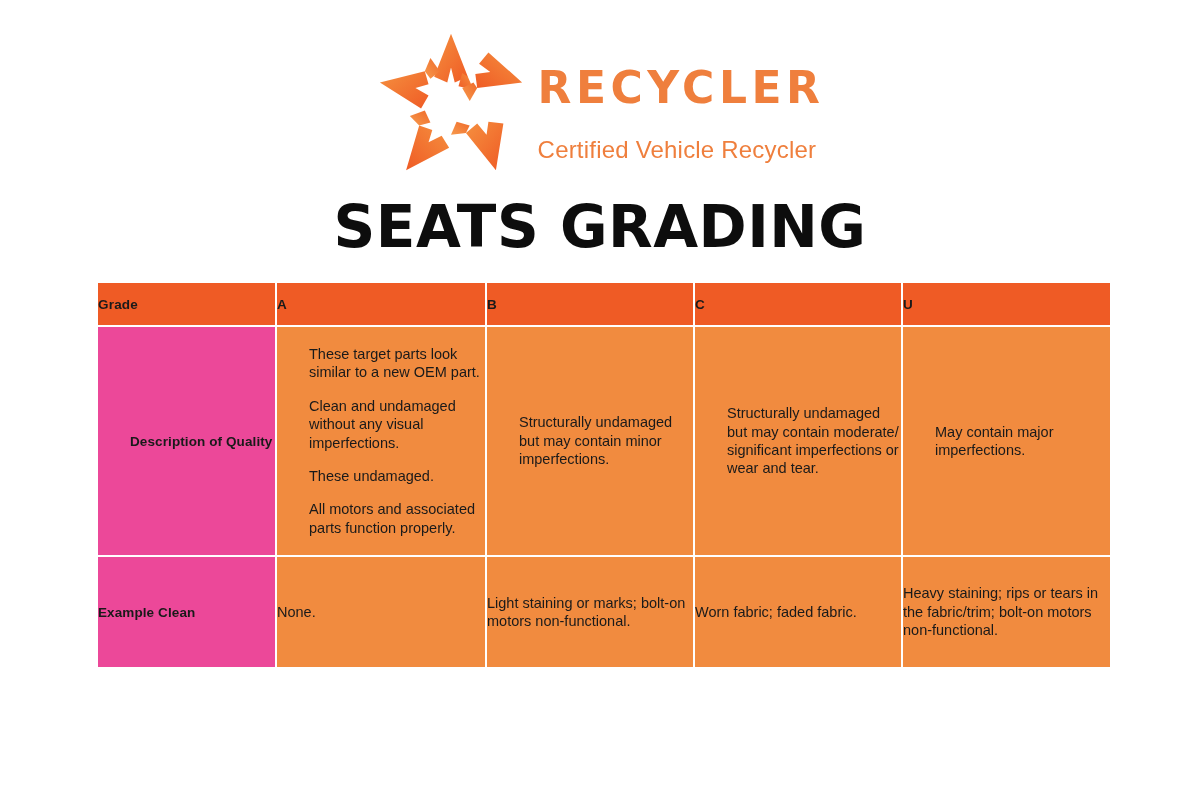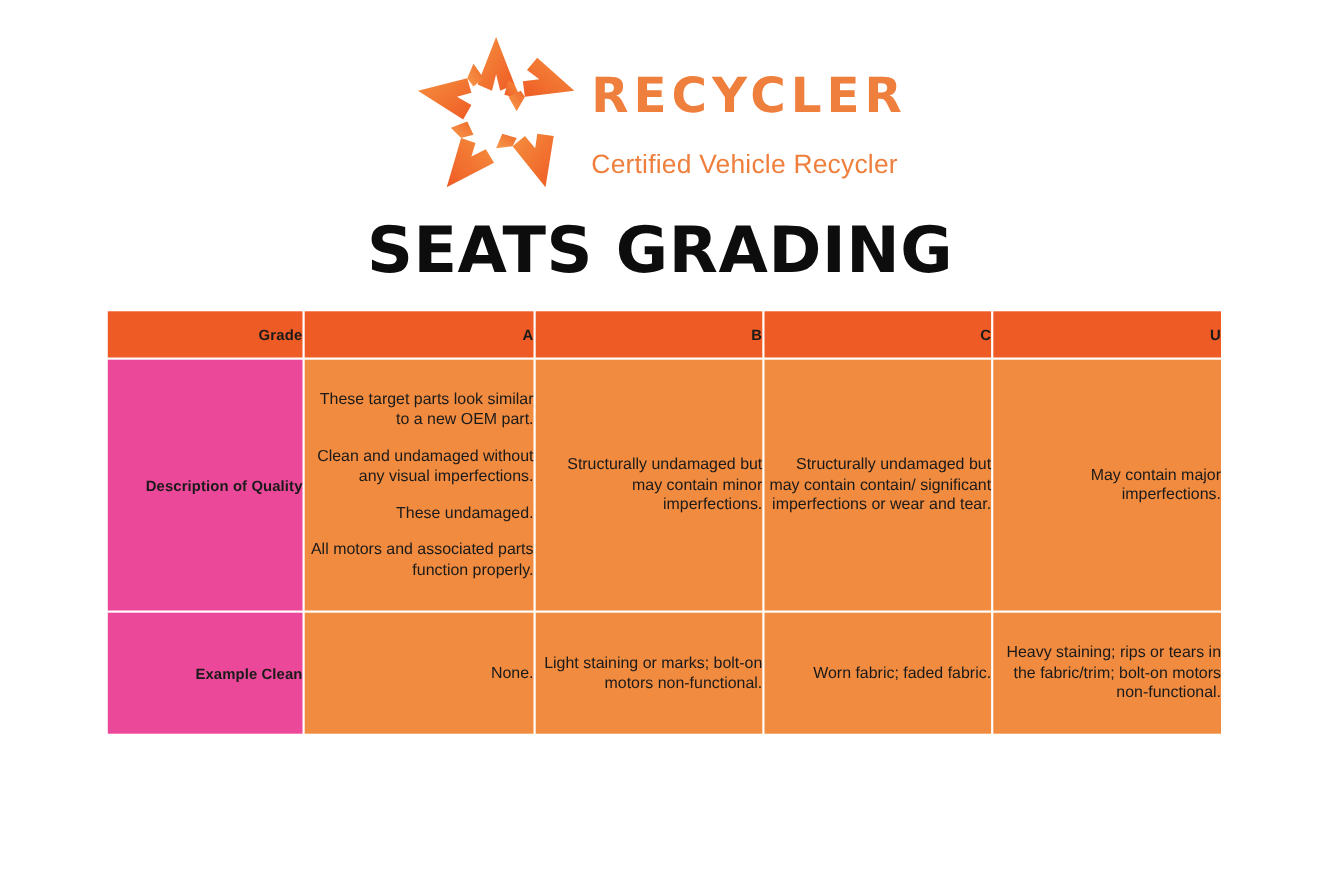--- a/index.html
+++ b/index.html
@@ -83,21 +83,21 @@
     border-spacing: 2px;
     background: #ffffff;
     width: 1008px;
     table-layout: fixed;
   }
   table.grading td,
   table.grading th {
     padding: 0;
     margin: 16px;
     vertical-align: middle;
-    text-align: right;
+    text-align: left;
   }
   col.c-label { width: 177px; }
   col.c-a     { width: 208px; }
   col.c-b     { width: 206px; }
   col.c-c     { width: 206px; }
   col.c-u     { width: 207px; }
 
   .hdr-cell {
     background: #ef5b25;
     height: 42px;
@@ -118,21 +118,21 @@
   .body-cell {
     background: #f18b3f;
     font-family: "Liberation Sans", sans-serif;
     font-size: 14.5px;
     font-weight: normal;
     color: #1a1a1a;
     line-height: 1.27;
     padding: 8px 10px;
   }
   .row-desc .body-cell,
-  .row-desc .label-cell { height: 228px; }
+  .row-desc .label-cell { height: 228px; padding-left: 32px; }
   .row-dmg .body-cell,
   .row-dmg .label-cell { height: 110px; }
 
   .para { margin: 0; }
   .para + .para { margin-top: 15px; }
 </style>
 </head>
 <body>
 
 <div class="logo-block">
@@ -207,21 +207,21 @@
         <td class="body-cell">
           <p class="para">These target parts look similar to a new OEM part.</p>
           <p class="para">Clean and undamaged without any visual imperfections.</p>
           <p class="para">These undamaged.</p>
           <p class="para">All motors and associated parts function properly.</p>
         </td>
         <td class="body-cell">
           <p class="para">Structurally undamaged but may contain minor imperfections.</p>
         </td>
         <td class="body-cell">
-          <p class="para">Structurally undamaged but may contain contain/ significant imperfections or wear and tear.</p>
+          <p class="para">Structurally undamaged but may contain moderate/ significant imperfections or wear and tear.</p>
         </td>
         <td class="body-cell">
           <p class="para">May contain major imperfections.</p>
         </td>
       </tr>
       <tr class="row-dmg">
         <td class="label-cell">Example Clean</td>
         <td class="body-cell">
           <p class="para">None.</p>
         </td>

